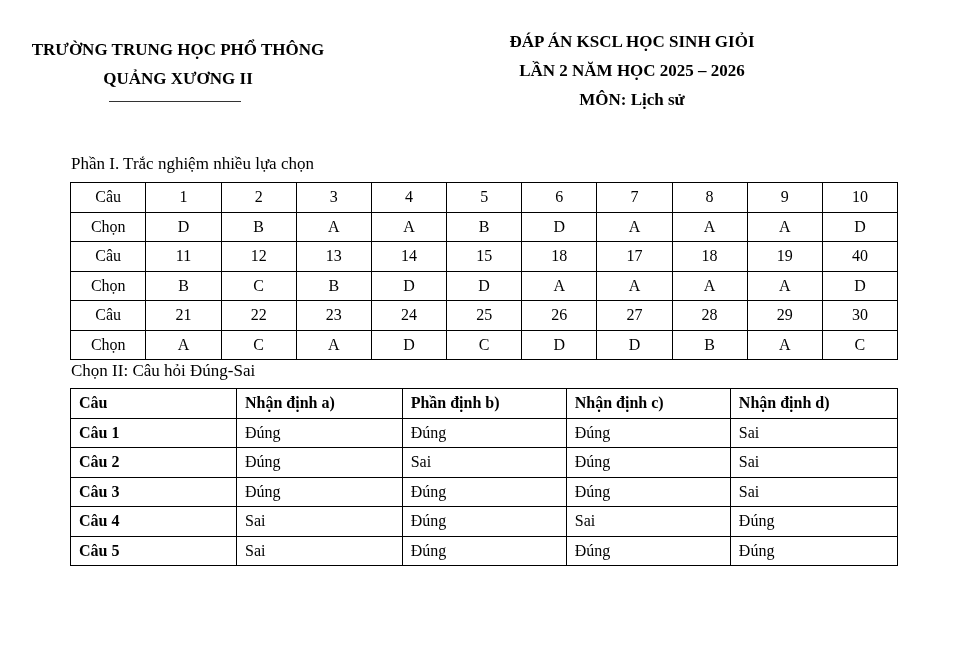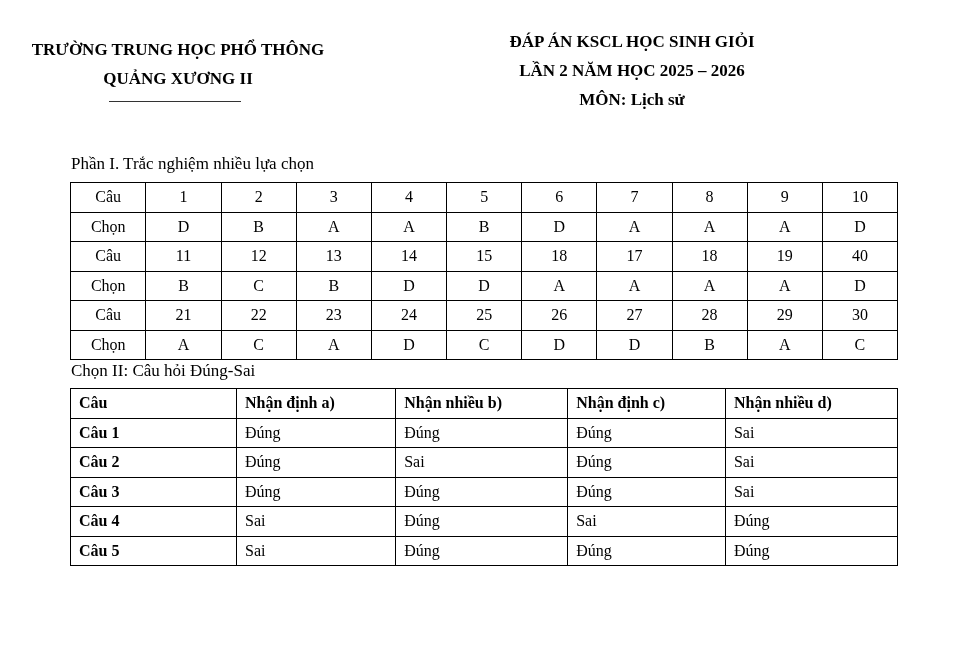--- a/index.html
+++ b/index.html
@@ -124,23 +124,23 @@
     </tbody>
 </table>
 
 <div class="section-title sec2">Chọn II: Câu hỏi Đúng-Sai</div>
 
 <table class="t2">
   <tbody id="t2body">
       <tr>
         <td class="b c0">Câu</td>
         <td class="b">Nhận định a)</td>
-        <td class="b">Nhận nhiều b)</td>
+        <td class="b">Phần định b)</td>
         <td class="b">Nhận định c)</td>
-        <td class="b">Nhận nhiều d)</td>
+        <td class="b">Nhận định d)</td>
       </tr>
       <tr>
         <td class="b c0">Câu 1</td>
         <td>Đúng</td>
         <td>Đúng</td>
         <td>Đúng</td>
         <td>Sai</td>
       </tr>
       <tr>
         <td class="b c0">Câu 2</td>

